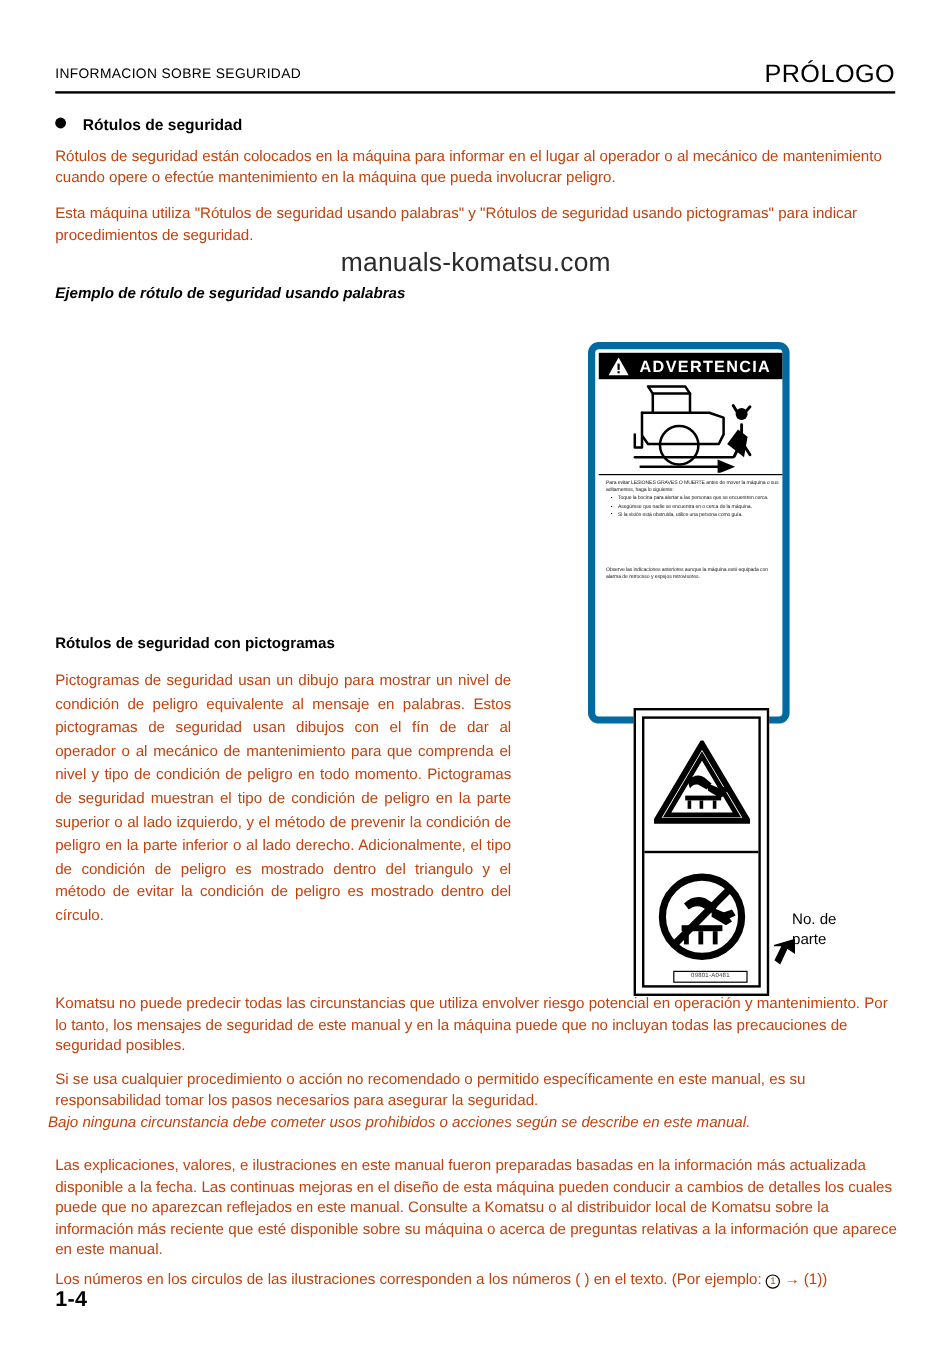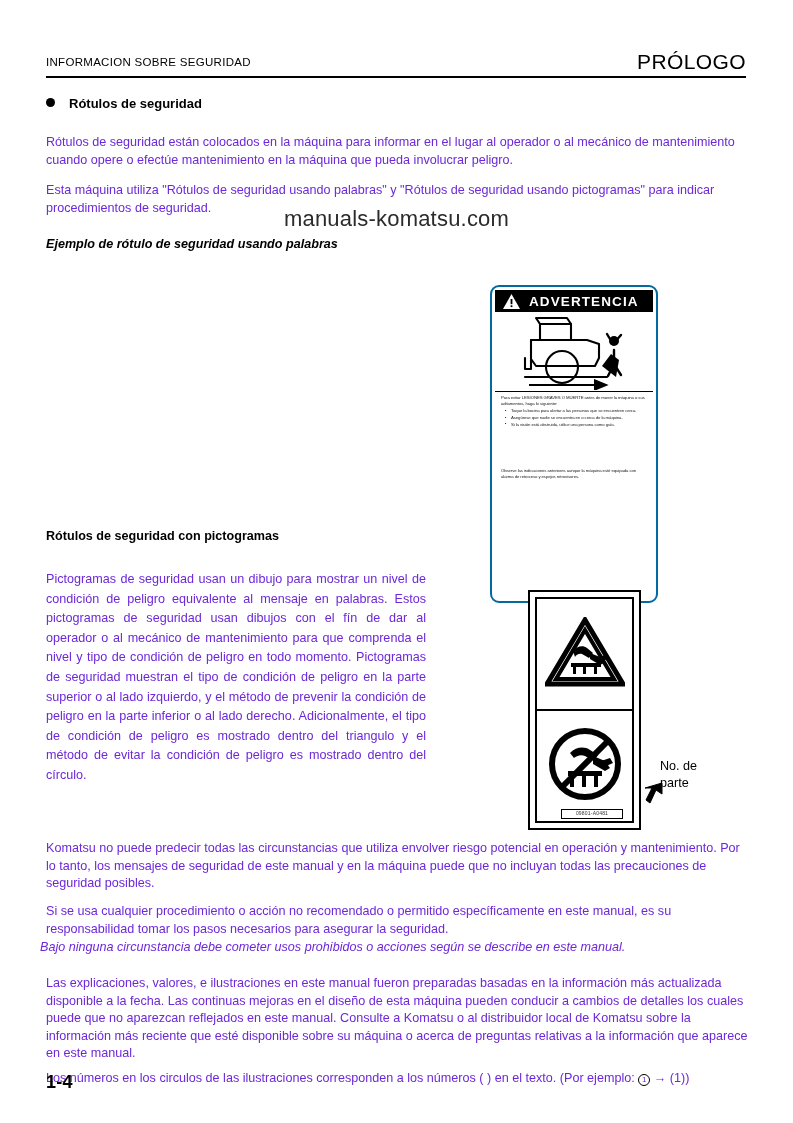--- a/index.html
+++ b/index.html
@@ -72,22 +72,21 @@
     background: #000;
     margin-right: 14px;
     vertical-align: 1px;
   }
 
   .para {
     position: absolute;
     font-size: 12.6px;
     line-height: 17.5px;
     text-align: left;
-    color: #6d28d9;
-    margin-top: 12px;
+    color: #c2410c;
   }
 
   .subhead {
     position: absolute;
     font-size: 12.6px;
     font-weight: bold;
     white-space: nowrap;
   }
 
   .watermark {
@@ -101,21 +100,21 @@
     letter-spacing: 0.2px;
   }
 
   
   .label-word {
     position: absolute;
     left: 490px;
     top: 285px;
     width: 168px;
     height: 318px;
-    border: 2px solid #0369a1;
+    border: 6px solid #0369a1;
     border-radius: 9px;
     background: #fff;
     box-sizing: border-box;
     overflow: hidden;
   }
   .label-word-banner {
     position: absolute;
     left: 3px; top: 3px;
     width: 158px;
     height: 22px;

